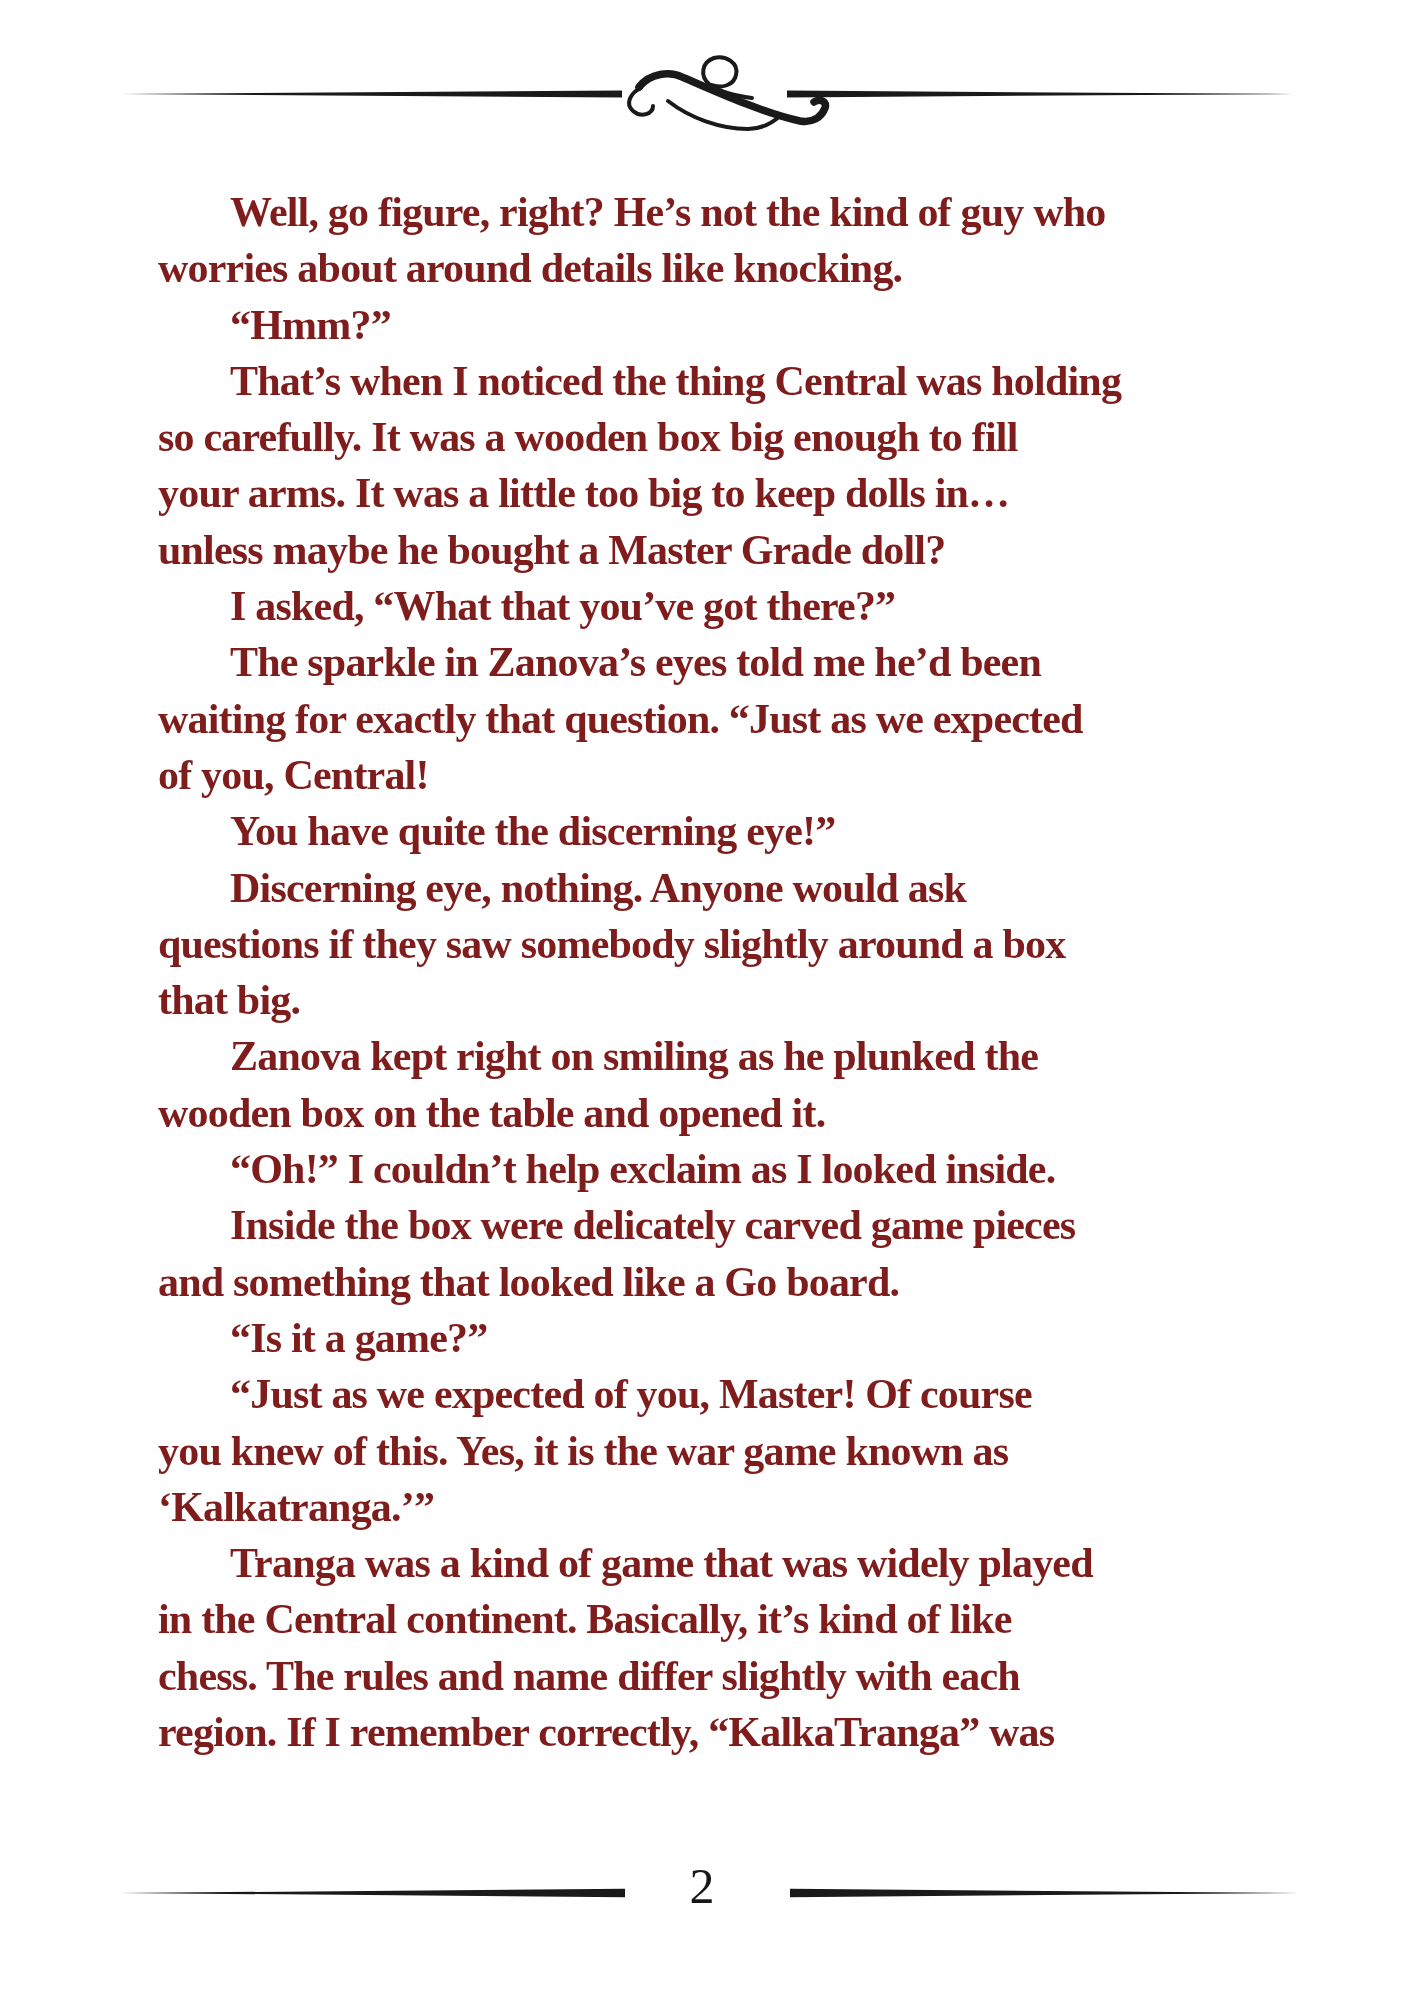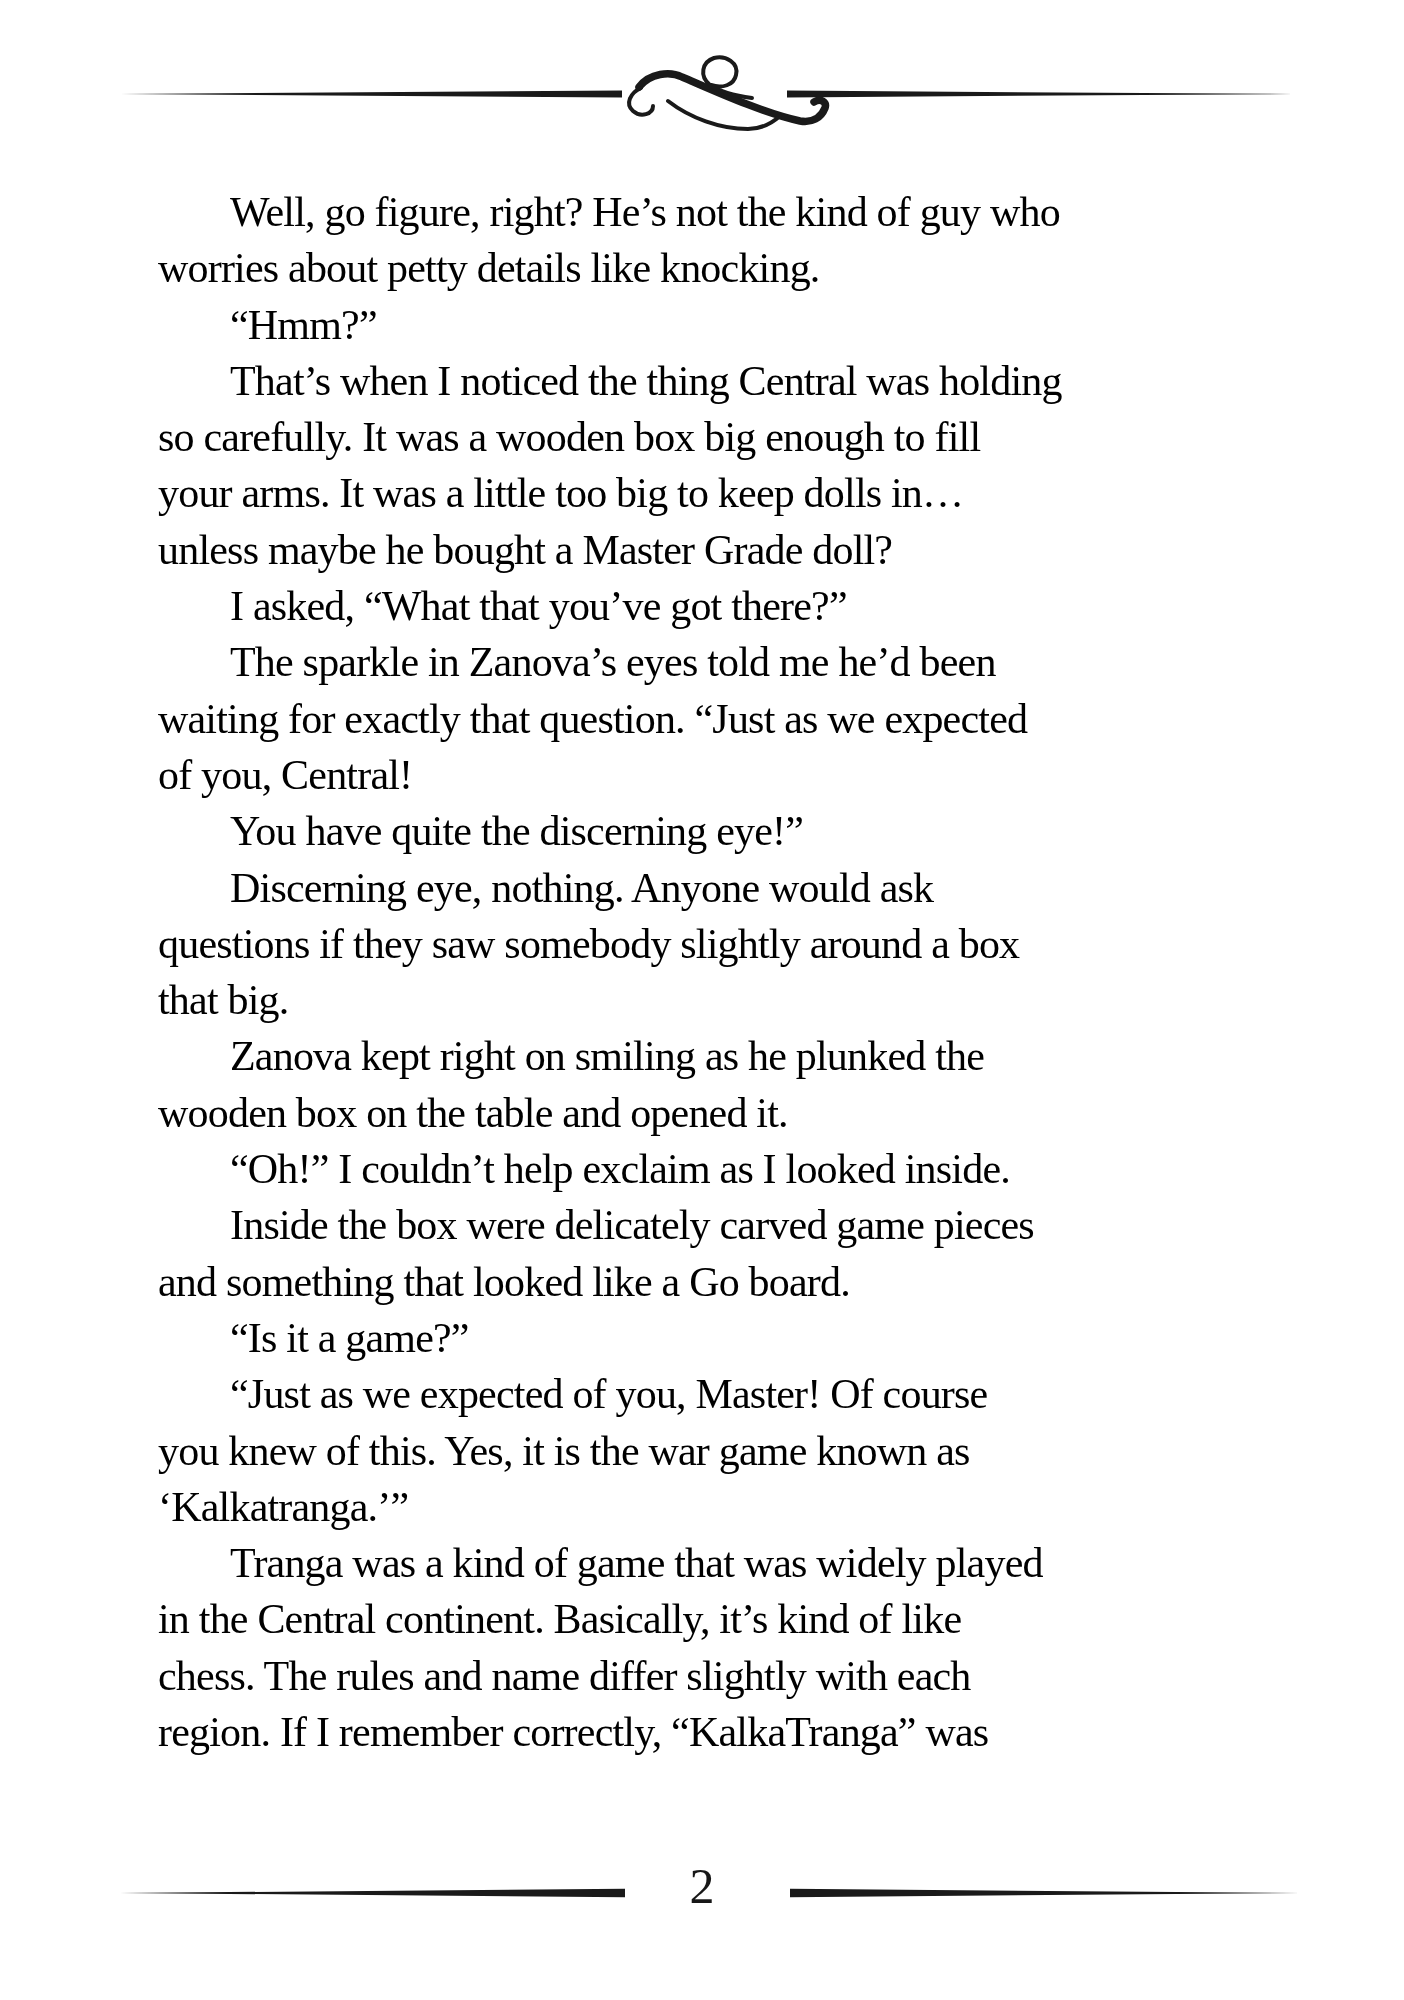--- a/index.html
+++ b/index.html
@@ -72,23 +72,23 @@
     <polygon class="rule-shape" points="121,94 622,90.6 622,97.4" fill="#1a1a1a"></polygon>
     <polygon class="rule-shape" points="787,90.6 1293,94 787,97.4" fill="#1a1a1a"></polygon>
     <g>
       <path class="flourish-stroke" stroke-width="7.5" d="M 639,87 C 650,73 670,71 682,77 C 708,88 762,113 800,121 C 812,123 821,118 825,108 C 827,102 821,98 814,102" stroke="#1a1a1a"></path>
       <path class="flourish-stroke" stroke-width="4" d="M 641,88 C 630,93 625,104 633,111 C 641,118 653,114 653,106" stroke="#1a1a1a"></path>
       <path class="flourish-stroke" stroke-width="4" d="M 752,98 C 736,96 720,92 710,85 C 699,76 702,62 714,58 C 726,55 739,63 736,75 C 734,85 722,89 711,85" stroke="#1a1a1a"></path>
       <path class="flourish-stroke" stroke-width="4" d="M 668,101 C 690,118 720,129 748,129 C 761,129 771,124 780,116" stroke="#1a1a1a"></path>
     </g>
   </svg>
 
-  <main class="text-block" id="text-block" style="color: #000000;">
+  <main class="text-block" id="text-block" style="color: #7f1d1d; font-weight: bold;">
       <div class="text-line indent">Well, go figure, right? He’s not the kind of guy who</div>
-      <div class="text-line">worries about petty details like knocking.</div>
+      <div class="text-line">worries about around details like knocking.</div>
       <div class="text-line indent">“Hmm?”</div>
       <div class="text-line indent">That’s when I noticed the thing Central was holding</div>
       <div class="text-line">so carefully. It was a wooden box big enough to fill</div>
       <div class="text-line">your arms. It was a little too big to keep dolls in…</div>
       <div class="text-line">unless maybe he bought a Master Grade doll?</div>
       <div class="text-line indent">I asked, “What that you’ve got there?”</div>
       <div class="text-line indent">The sparkle in Zanova’s eyes told me he’d been</div>
       <div class="text-line">waiting for exactly that question. “Just as we expected</div>
       <div class="text-line">of you, Central!</div>
       <div class="text-line indent">You have quite the discerning eye!”</div>

